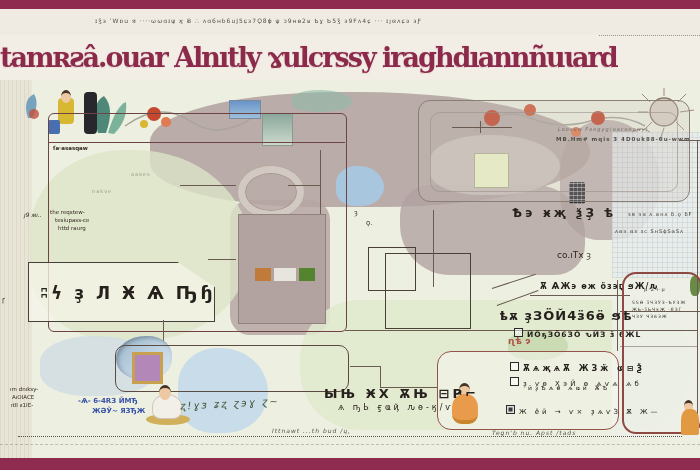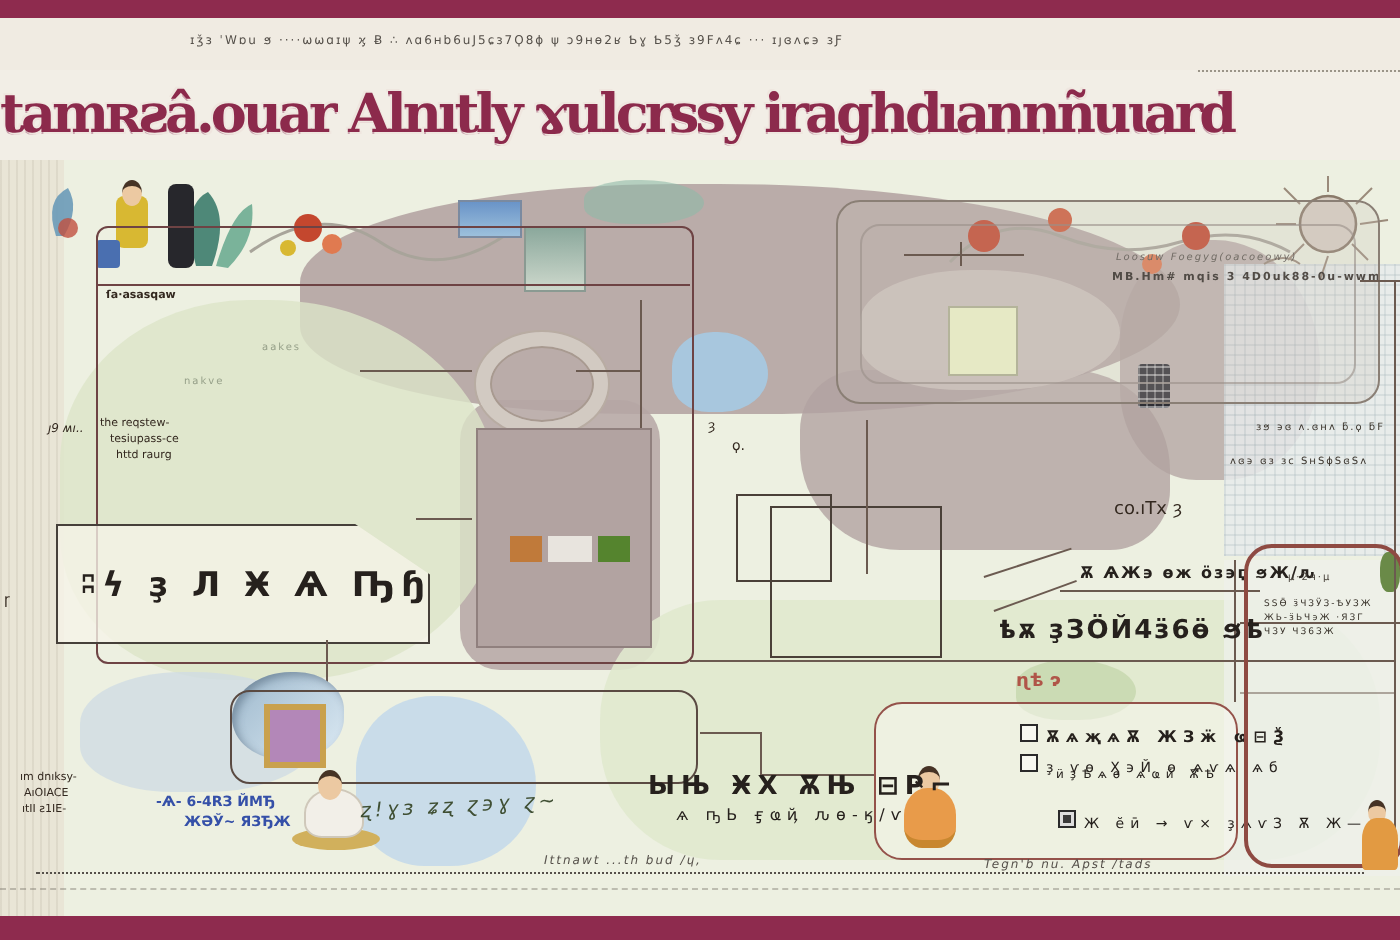--- a/index.html
+++ b/index.html
@@ -174,35 +174,39 @@
   <div class="ab ln lh" style="left:620px;top:346px;width:77px;opacity:.5;"></div>
 
   <div class="ab txt" style="left:24px;top:211px;font-size:6px;font-style:italic;">ȷ9 ʍı..</div>
   <div class="ab txt" style="left:50px;top:209px;font-size:5.5px;">the reqstew-</div>
   <div class="ab txt" style="left:55px;top:217px;font-size:5.5px;">tesiupass-ce</div>
   <div class="ab txt" style="left:58px;top:225px;font-size:5.5px;">httd raurg</div>
 
   <div class="ab micro" style="left:628px;top:211px;font-size:5px;color:#3a342c;">ɜϧ ϶ɞ ʌ.ɞʜʌ ƃ.ϙ ƃF</div>
   <div class="ab micro" style="left:615px;top:228px;font-size:5px;color:#3a342c;">ʌɞ϶ ɞɜ ɜc ЅʜЅɸЅɞЅʌ</div>
 
+  <div class="ab cjk" style="left:512px;top:206px;font-size:12px;">Ѣ϶ ӿҗ ѯҘ ѣ</div>
   <div class="ab txt" style="left:557px;top:250px;font-size:9px;">co.ıTx ȝ</div>
 
   <div class="ab cjk" style="left:540px;top:282px;font-size:8px;letter-spacing:1px;">Ѫ ѦЖ϶ ѳж ӧз϶ӷ ϧЖ/ԉ</div>
   <div class="ab cjk" style="left:500px;top:308px;font-size:13px;letter-spacing:1px;">ҍѫ ҙЗӦЙ4ӟ6ӫ ϧѣ</div>
+  <div class="ab" style="left:514px;top:322px;">
+    <span class="cb"></span><span class="cjk" style="font-size:7.5px;letter-spacing:1px;">ЙӦҕЗӦ6ЗӦ ԅЙЗ ӟ 6ЖL</span>
+  </div>
   <div class="ab" style="left:508px;top:336px;font-size:9px;font-weight:bold;color:#b05548;">ɳѣ ɂ</div>
 
   <div class="ab" style="left:437px;top:351px;width:180px;height:77px;border:1.5px solid #94524a;border-radius:14px;background:rgba(248,246,238,.55);"></div>
   <div class="ab" style="left:510px;top:371px;">
     <span class="cb"></span><span class="cjk" style="font-size:7px;font-weight:normal;">ҙ ѵѳ Ӽ϶Й ѳ ѧѵѧ ѧб</span>
   </div>
   <div class="ab" style="left:510px;top:356px;">
     <span class="cb"></span><span class="cjk" style="font-size:8px;">ѪѧҗѧѪ ЖЗӝ ҩ⊟Ѯ</span>
   </div>
   <div class="ab cjk" style="left:528px;top:384px;font-size:6px;font-weight:normal;">ӥҙѢѧѳ ѧҩӥ ѪѢ</div>
-  <div class="ab" style="left:529px;top:399px;">
+  <div class="ab" style="left:506px;top:399px;">
     <span class="cb filled"></span><span class="cjk" style="font-size:7px;font-weight:normal;">Ж ӗӣ → ѵ× ҙѧѵЗ Ѫ Ж—</span>
   </div>
 
   <div class="ab" style="left:622px;top:272px;width:76px;height:158px;border:2px solid #8e4a42;border-radius:14px;"></div>
   <div class="ab micro" style="left:644px;top:286px;font-size:5px;color:#4a443c;">μ·2ч·μ</div>
   <div class="ab micro pre" style="left:632px;top:299px;font-size:4.5px;line-height:7px;color:#3a342c;white-space:pre-line;">ЅЅӪ ӟЧЗӰЗ-ѢУЗЖ
 ЖЬ-ӟЬЧ϶Ж ·ЯЗГ
 ЧЗУ ЧЗ6ЗЖ</div>
 
   <div class="ab" style="left:116px;top:336px;width:56px;height:44px;background:linear-gradient(135deg,#9db8cc,#dceaf4);border-radius:55% 45% 50% 50%;box-shadow:inset 2px 2px 4px rgba(60,80,100,.45);"></div>

